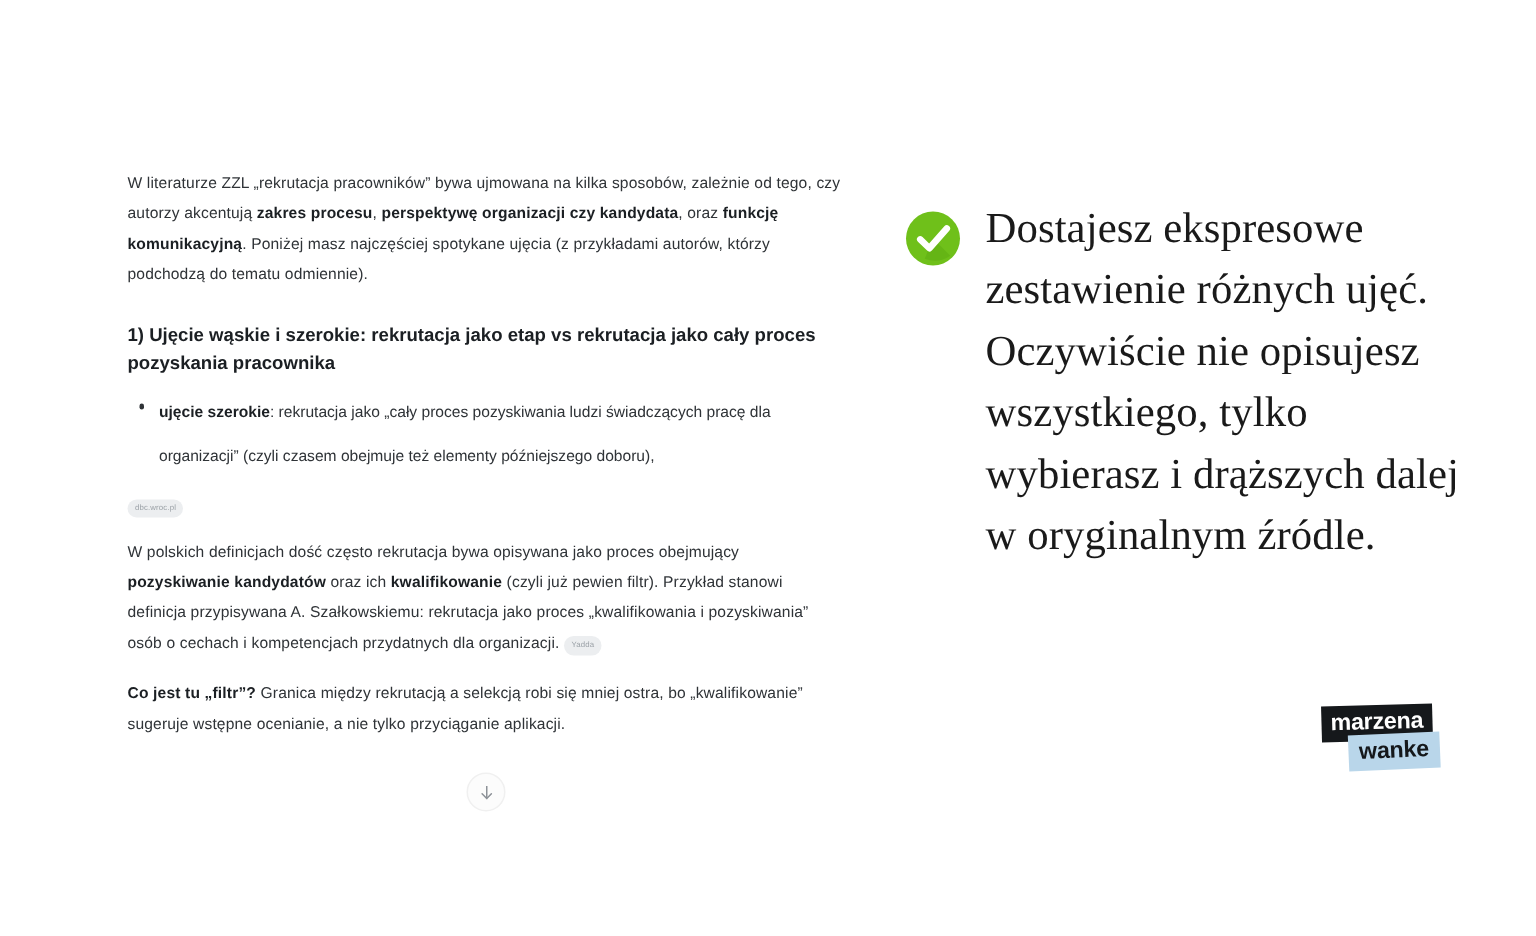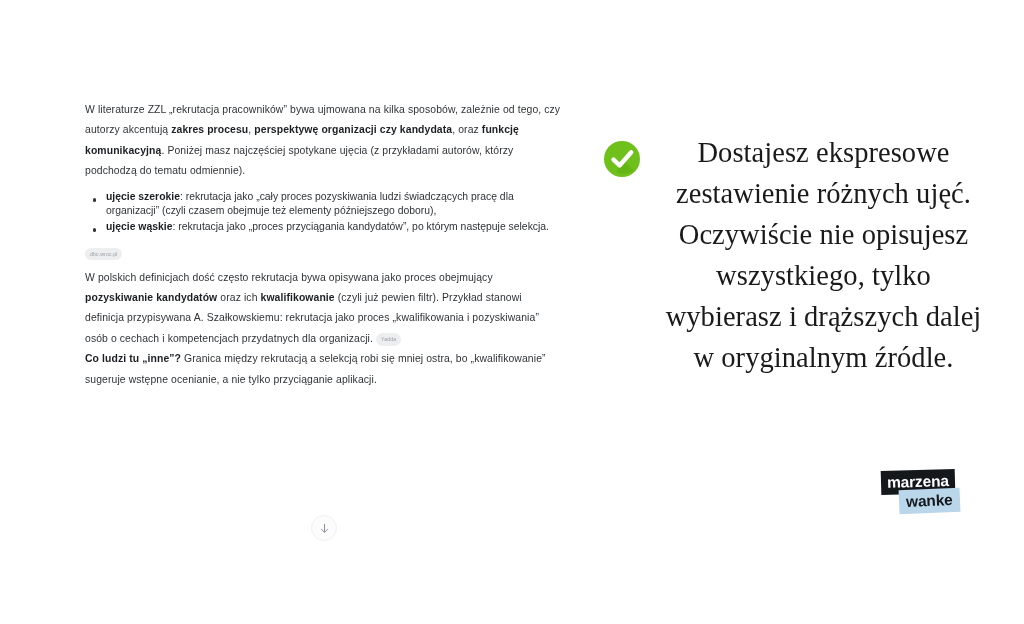--- a/index.html
+++ b/index.html
@@ -22,21 +22,21 @@
     left: 85px;
     top: 100px;
     width: 478px;
     color: #25292e;
   }
 
   .para {
     font-size: 10.4px;
     line-height: 20.4px;
     color: #2f3337;
-    margin: 0 0 0 0;
+    margin: 13px 0 0 0;
     letter-spacing: 0.01em;
   }
   .para b, .para strong { font-weight: 700; color: #1b1f23; }
 
   .para.gap-top { margin-top: 11px; }
 
   .heading {
     font-size: 12.4px;
     font-weight: 700;
     line-height: 19px;
@@ -47,21 +47,21 @@
 
   ul.bullets {
     list-style: none;
     margin: 8px 0 0 0;
     padding: 0;
   }
   ul.bullets li {
     position: relative;
     padding-left: 21px;
     font-size: 10.4px;
-    line-height: 14px;
+    line-height: 29px;
     color: #2f3337;
     margin-bottom: 2px;
   }
   ul.bullets li::before {
     content: "";
     position: absolute;
     left: 8px;
     top: 8.5px;
     width: 3.4px;
     height: 3.4px;
@@ -116,21 +116,20 @@
     height: 38px;
   }
   #caption-text {
     margin: 0;
     padding-left: 57px;
     font-family: "Liberation Serif", serif;
     font-size: 28.5px;
     line-height: 41px;
     color: #1a1a1a;
     letter-spacing: 0.002em;
-    text-align: center;
   }
 
   
   #logo {
     position: absolute;
     left: 879px;
     top: 468px;
     width: 104px;
     height: 48px;
   }
@@ -165,40 +164,40 @@
 </style>
 </head>
 <body>
 
 <div id="left-column">
 
   <p class="para">
     <span>W literaturze ZZL „rekrutacja pracowników” bywa ujmowana na kilka sposobów, zależnie od tego, czy autorzy akcentują </span><b>zakres procesu</b><span>, </span><b>perspektywę organizacji czy kandydata</b><span>, oraz </span><b>funkcję komunikacyjną</b><span>. Poniżej masz najczęściej spotykane ujęcia (z przykładami autorów, którzy podchodzą do tematu odmiennie).</span>
   </p>
 
+  <h2 class="heading first">1) Ujęcie wąskie i szerokie: rekrutacja jako etap vs rekrutacja jako cały proces pozyskania pracownika</h2>
 
 
   <ul class="bullets">
     <li><b>ujęcie szerokie</b><span>: rekrutacja jako „cały proces pozyskiwania ludzi świadczących pracę dla organizacji” (czyli czasem obejmuje też elementy późniejszego doboru),</span></li>
-    <li><b>ujęcie wąskie</b><span>: rekrutacja jako „proces przyciągania kandydatów”, po którym następuje selekcja.</span></li>
   </ul>
 
 
   <div class="chip-row">
     <span class="src-chip">dbc.wroc.pl</span>
   </div>
 
 
 
   <p class="para">
     <span>W polskich definicjach dość często rekrutacja bywa opisywana jako proces obejmujący </span><b>pozyskiwanie kandydatów</b><span> oraz ich </span><b>kwalifikowanie</b><span> (czyli już pewien filtr). Przykład stanowi definicja przypisywana A. Szałkowskiemu: rekrutacja jako proces „kwalifikowania i pozyskiwania” osób o cechach i kompetencjach przydatnych dla organizacji. </span><span class="src-chip">Yadda</span>
   </p>
 
   <p class="para">
-    <b>Co ludzi tu „inne”?</b><span> Granica między rekrutacją a selekcją robi się mniej ostra, bo „kwalifikowanie” sugeruje wstępne ocenianie, a nie tylko przyciąganie aplikacji.</span>
+    <b>Co jest tu „filtr”?</b><span> Granica między rekrutacją a selekcją robi się mniej ostra, bo „kwalifikowanie” sugeruje wstępne ocenianie, a nie tylko przyciąganie aplikacji.</span>
   </p>
 
 </div>
 
 <div id="scroll-down">
   <span>
     <svg width="13" height="13" viewBox="0 0 13 13" aria-hidden="true">
       <path d="M6.5 2 L6.5 10.2" stroke="#8d9298" stroke-width="1" fill="none"></path>
       <path d="M3.4 7.2 L6.5 10.4 L9.6 7.2" stroke="#8d9298" stroke-width="1" fill="none" stroke-linecap="round" stroke-linejoin="round"></path>
     </svg>

